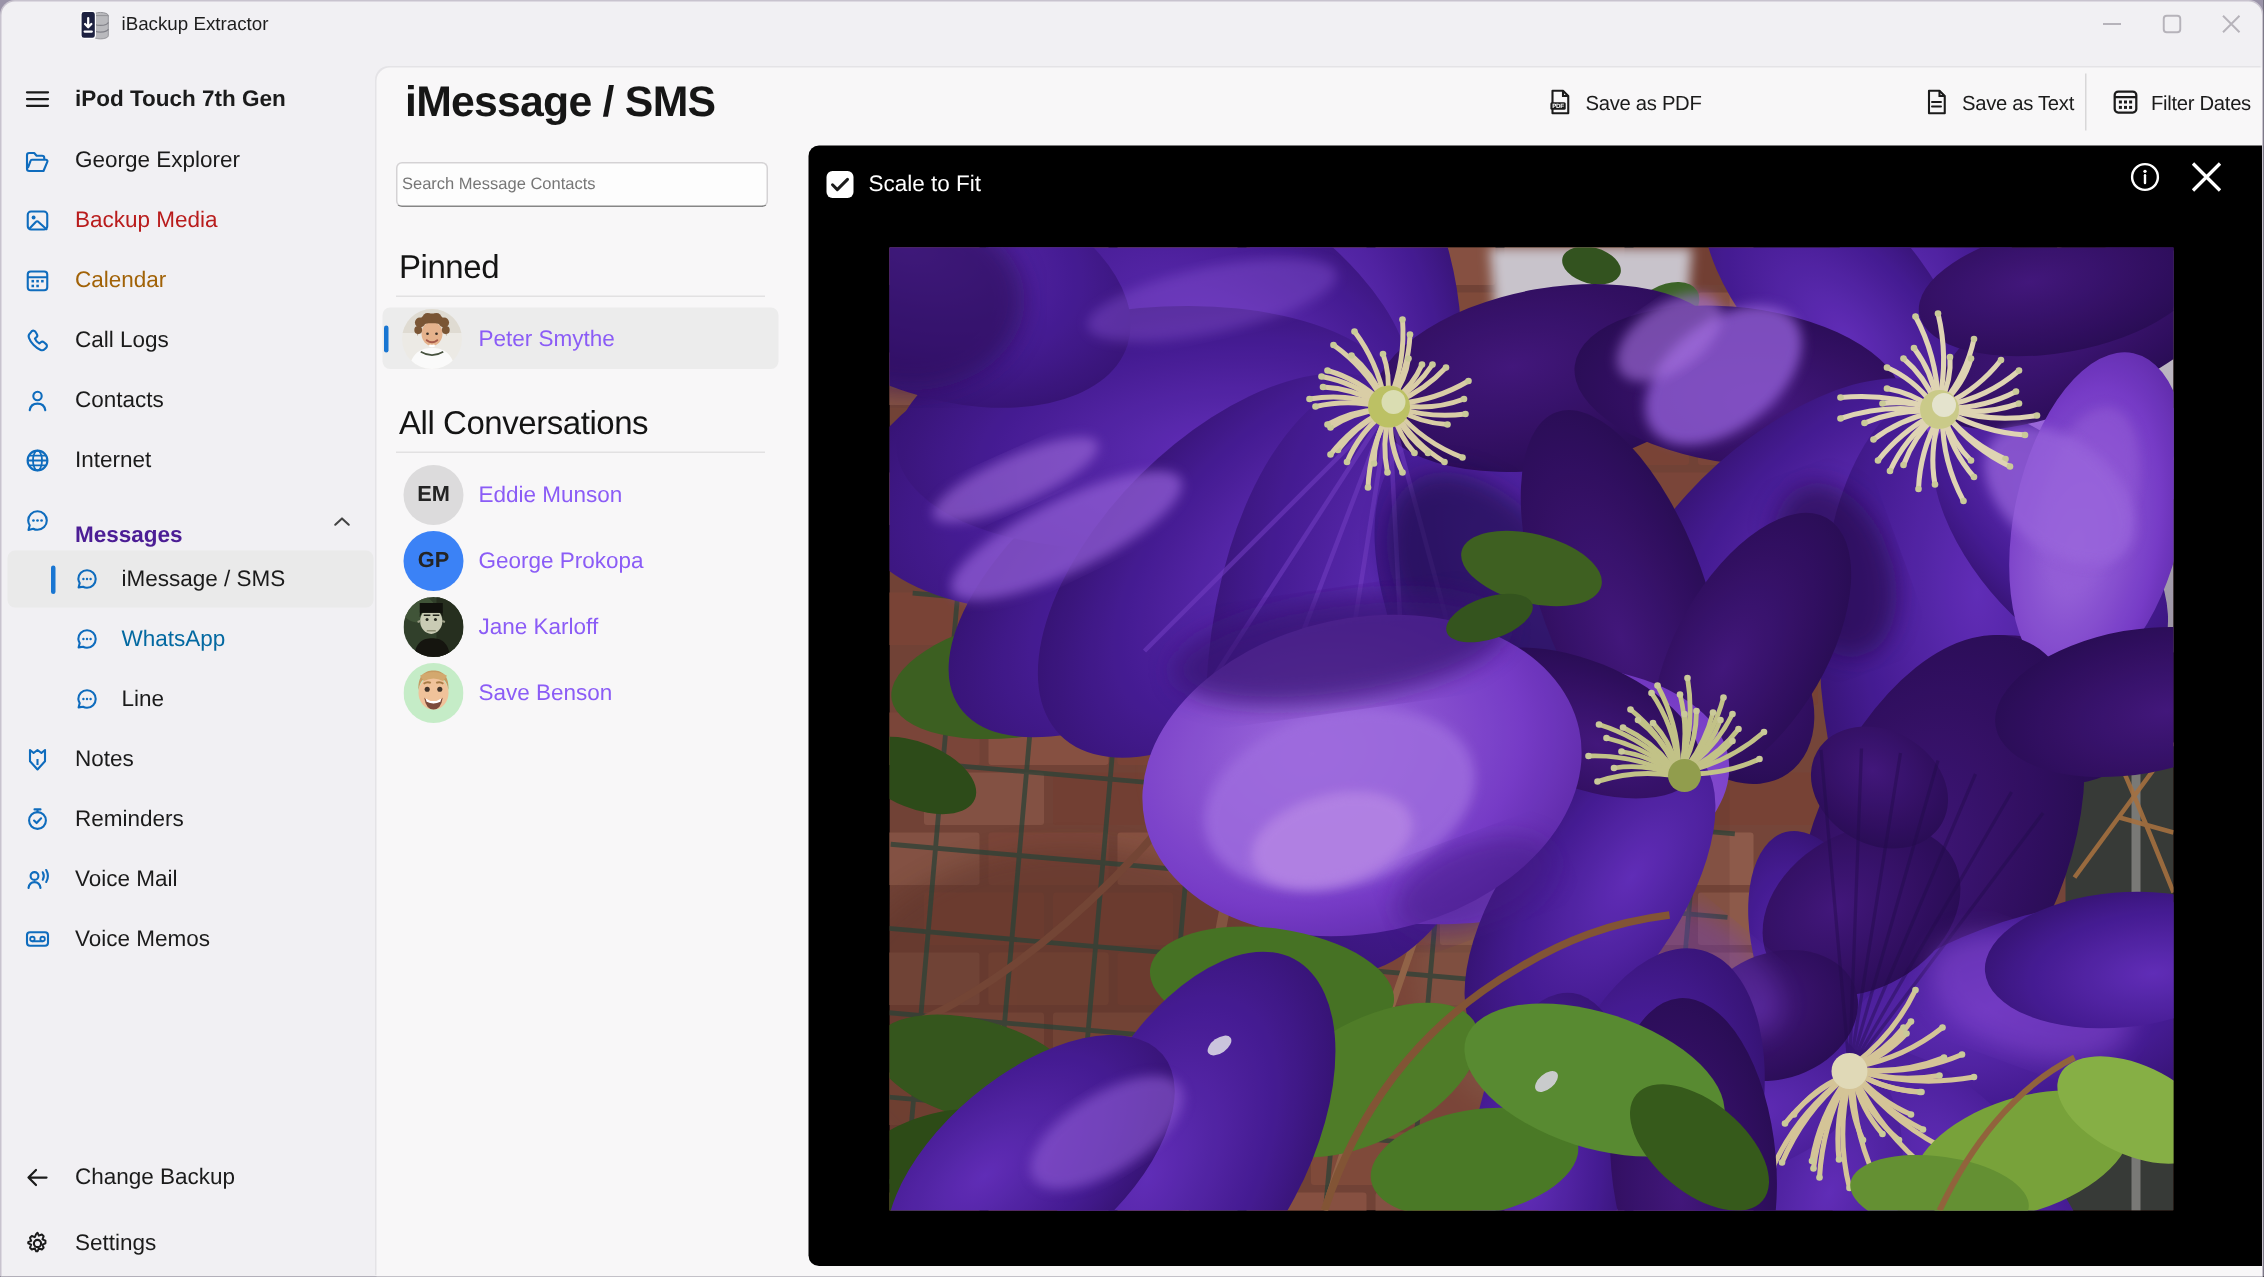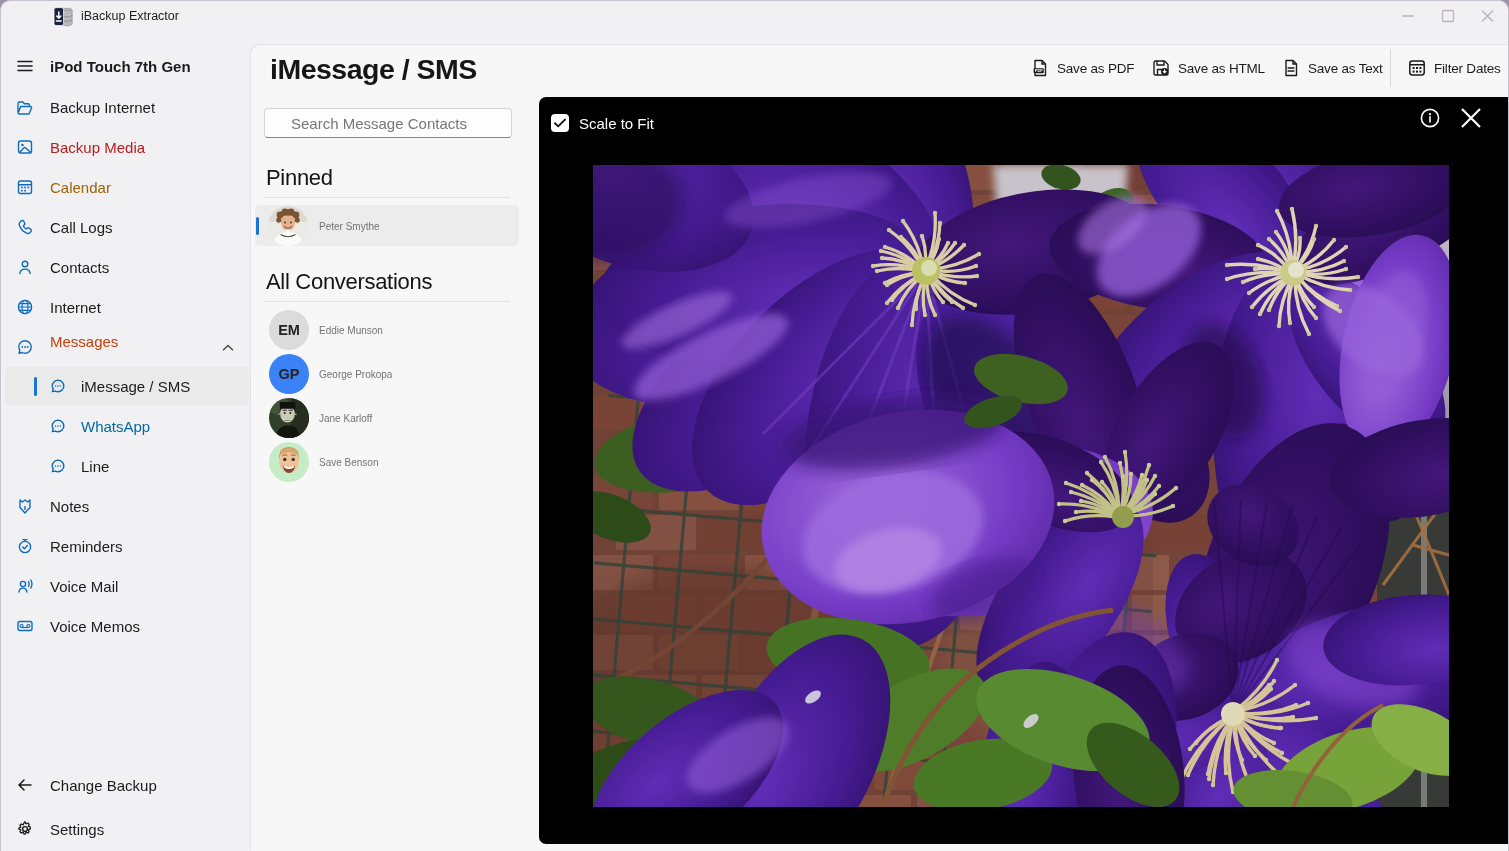--- a/index.html
+++ b/index.html
@@ -4,21 +4,21 @@
 html,body { width:1509px; height:851px; overflow:hidden; background:#9a93a8;
   font-family:"Liberation Sans", sans-serif; }
 #win { position:absolute; inset:0; background:#f1f0f3; border-radius:10px 10px 0 0;
   overflow:hidden; border:1px solid #c8c3ce; border-bottom:none; }
 .ntext { position:absolute; font-size:15px; color:#1b1b1b; transform:translateY(-50%); white-space:nowrap; }
 .nicon { position:absolute; }
 #panel { position:absolute; left:250px; top:44px; right:0; bottom:0; background:#f8f7f8;
   border-top-left-radius:9px; box-shadow:-1px -1px 0 rgba(0,0,0,0.05); }
 .hdr20 { position:absolute; font-size:22px; color:#141414; letter-spacing:-0.3px; }
 .cdiv { position:absolute; height:1px; background:#e2e1e2; }
-.cname { position:absolute; font-size:10px; color:#737373; transform:translateY(-50%); }
+.cname { position:absolute; font-size:15px; color:#8b5cf6; transform:translateY(-50%); }
 .cav { position:absolute; width:40px; height:40px; }
 .tbtn { position:absolute; top:44px; height:46px; display:flex; align-items:center; gap:7px;
   font-size:13.5px; letter-spacing:-0.2px; color:#1b1b1b; white-space:nowrap; }
 </style></head>
 <body>
 <div id="win">
 
   <div style="position:absolute;left:52px;top:5px"><svg width="21" height="21" viewBox="0 0 21 21" style="">
         <g>
           <g fill="#b9b9bd" stroke="#8e8e94" stroke-width="0.6">
@@ -39,21 +39,21 @@
     <path d="M101 9.5 l11 11 M112 9.5 l-11 11" stroke="#b6b3ba" stroke-width="1.3"></path>
   </svg>
 
   <div class="nicon" style="left:15px;top:56px"><svg width="18" height="18" viewBox="0 0 18 18" style="">
         <path d="M2 4.5 h14 M2 9 h14 M2 13.5 h14" stroke="#1b1b1b" stroke-width="1.5" stroke-linecap="round"></path>
       </svg></div>
     <div class="ntext" style="left:49px;top:65px;font-weight:700;font-size:15px">iPod Touch 7th Gen</div>
     <div class="nicon" style="left:15px;top:97px"><svg width="18" height="18" viewBox="0 0 18 18" style="">
         <path d="M2 5.5 V14.5 a1.5 1.5 0 0 0 1.5 1.5 H13 l2.6-6.2 a1 1 0 0 0-.95-1.3 H5.3 a1 1 0 0 0-.95.7 L2.6 14 M2 5.5 A1.5 1.5 0 0 1 3.5 4 H6.8 l1.6 1.8 H12 a1.5 1.5 0 0 1 1.5 1.5 v1.2" stroke="#0f6cbd" stroke-width="1.4" fill="none" stroke-linejoin="round"></path>
       </svg></div>
-    <div class="ntext" style="left:49px;top:106px;font-weight:400;color:#1b1b1b">Backup Internet</div>
+    <div class="ntext" style="left:49px;top:106px;font-weight:400;color:#1b1b1b">George Explorer</div>
     <div class="nicon" style="left:15px;top:137px"><svg width="18" height="18" viewBox="0 0 18 18" style="">
         <rect x="2.5" y="3" width="13" height="12" rx="2.2" stroke="#0f6cbd" stroke-width="1.4" fill="none"></rect>
         <circle cx="6.4" cy="7" r="1.3" fill="#0f6cbd"></circle>
         <path d="M4 14 l4-4.2 a1 1 0 0 1 1.5 0 L15 14.8" stroke="#0f6cbd" stroke-width="1.4" fill="none" stroke-linecap="round"></path>
       </svg></div>
     <div class="ntext" style="left:49px;top:146px;font-weight:400;color:#b91c1c">Backup Media</div>
     <div class="nicon" style="left:15px;top:177px"><svg width="18" height="18" viewBox="0 0 18 18" style="">
         <rect x="2.5" y="3" width="13" height="12.5" rx="2" stroke="#0f6cbd" stroke-width="1.4" fill="none"></rect>
         <path d="M2.5 6.8 H15.5" stroke="#0f6cbd" stroke-width="1.4"></path>
         <g fill="#0f6cbd">
@@ -81,21 +81,21 @@
       </svg></div>
     <div class="ntext" style="left:49px;top:306px;font-weight:400;color:#1b1b1b">Internet</div>
     <div class="nicon" style="left:15px;top:337px"><svg width="18" height="18" viewBox="0 0 18 18" style="">
         <path d="M9 2.8 a6.2 6.2 0 0 1 6.2 6.2 a6.2 6.2 0 0 1-6.2 6.2 c-1 0-2-.2-2.8-.7 L3 15.3 l.8-3.1 A6.2 6.2 0 0 1 2.8 9 A6.2 6.2 0 0 1 9 2.8 z" stroke="#0f6cbd" stroke-width="1.4" fill="none" stroke-linejoin="round"></path>
         <g fill="#0f6cbd">
           <circle cx="6.3" cy="9" r=".9"></circle>
           <circle cx="9" cy="9" r=".9"></circle>
           <circle cx="11.7" cy="9" r=".9"></circle>
         </g>
       </svg></div>
-    <div class="ntext" style="left:49px;top:340px;font-weight:400;color:#c2410c">Messages</div>
+    <div class="ntext" style="left:49px;top:356px;font-weight:700;color:#4c1d95">Messages</div>
     <div class="nicon" style="left:220px;top:340px"><svg width="14" height="14" viewBox="0 0 14 14" style="">
         <path d="M2.5 8.8 L7 4.6 l4.5 4.2" stroke="#444" stroke-width="1.4" fill="none" stroke-linecap="round" stroke-linejoin="round"></path>
       </svg></div>
     <div style="position:absolute;left:4px;top:366px;width:244px;height:38px;background:#eaeaea;border-radius:5px"></div>
     <div style="position:absolute;left:33px;top:376px;width:3px;height:19px;background:#1976d2;border-radius:2px"></div>
     <div class="nicon" style="left:48px;top:376px"><svg width="18" height="18" viewBox="0 0 18 18" style="">
         <path d="M9 3.2 a5.8 5.8 0 0 1 5.8 5.8 a5.8 5.8 0 0 1-5.8 5.8 c-.95 0-1.85-.2-2.65-.65 L3.4 14.6 l.75-2.9 A5.8 5.8 0 0 1 3.2 9 A5.8 5.8 0 0 1 9 3.2 z" stroke="#0f6cbd" stroke-width="1.4" fill="none" stroke-linejoin="round"></path>
         <g fill="#0f6cbd">
           <circle cx="6.6" cy="9" r=".8"></circle>
           <circle cx="9" cy="9" r=".8"></circle>
@@ -160,29 +160,20 @@
   <div style="position:absolute;left:269px;top:68px;transform:translateY(-50%);font-size:28.5px;font-weight:700;color:#161616;letter-spacing:-0.5px">iMessage / SMS</div>
 
   <div class="tbtn" style="left:1029px">
       <svg width="20" height="20" viewBox="0 0 20 20" style="">
         <path d="M5 2.5 h7 l3.5 3.5 v11.5 h-10.5 z" stroke="#1b1b1b" stroke-width="1.4" fill="none" stroke-linejoin="round"></path>
         <path d="M12 2.5 v3.5 h3.5" stroke="#1b1b1b" stroke-width="1.4" fill="none"></path>
         <rect x="3.6" y="10.2" width="10.2" height="5" rx="1" fill="#1b1b1b"></rect>
         <text x="8.7" y="14.2" font-size="4.2" font-family="Liberation Sans" fill="#fff" text-anchor="middle" font-weight="bold">PDF</text>
       </svg>
       <span>Save as PDF</span>
-    </div>
-  <div class="tbtn" style="left:1150px">
-      <svg width="20" height="20" viewBox="0 0 20 20" style="">
-        <path d="M3 4.5 a1.5 1.5 0 0 1 1.5-1.5 h9 L17 6.5 v9 a1.5 1.5 0 0 1-1.5 1.5 h-11 A1.5 1.5 0 0 1 3 15.5 z" stroke="#1b1b1b" stroke-width="1.4" fill="none" stroke-linejoin="round"></path>
-        <path d="M6 3 v4 h7 v-4 M6.5 17 v-5.5 h5" stroke="#1b1b1b" stroke-width="1.4" fill="none"></path>
-        <circle cx="13.6" cy="13.6" r="3.6" fill="#1b1b1b"></circle>
-        <path d="M13.6 11.8 v3 m-1.4-1.4 l1.4 1.5 1.4-1.5" stroke="#fff" stroke-width="1.1" fill="none" stroke-linecap="round" stroke-linejoin="round"></path>
-      </svg>
-      <span>Save as HTML</span>
     </div>
   <div class="tbtn" style="left:1280px">
       <svg width="20" height="20" viewBox="0 0 20 20" style="">
         <path d="M5 2.5 h7 l3.5 3.5 v11.5 h-10.5 z" stroke="#1b1b1b" stroke-width="1.4" fill="none" stroke-linejoin="round"></path>
         <path d="M12 2.5 v3.5 h3.5" stroke="#1b1b1b" stroke-width="1.4" fill="none"></path>
         <path d="M7 10 h6 M7 13 h6" stroke="#1b1b1b" stroke-width="1.3" stroke-linecap="round"></path>
       </svg>
       <span>Save as Text</span>
     </div>
   <div style="position:absolute;left:1389px;top:48px;width:1px;height:38px;background:#d8d7d8"></div>
@@ -195,21 +186,21 @@
           <rect x="9" y="9" width="2" height="2"></rect>
           <rect x="12.4" y="9" width="2" height="2"></rect>
           <rect x="5.6" y="12.6" width="2" height="2"></rect>
           <rect x="9" y="12.6" width="2" height="2"></rect>
           <rect x="12.4" y="12.6" width="2" height="2"></rect>
         </g>
       </svg>
       <span>Filter Dates</span>
     </div>
 
-  <div style="position:absolute;left:263px;top:107px;width:248px;height:30px;background:#fdfdfd;border:1px solid #d4d2d4;border-bottom-color:#868686;border-radius:4px;display:flex;align-items:center;padding-left:26px;font-size:15px;color:#767676">Search Message Contacts</div>
+  <div style="position:absolute;left:263px;top:107px;width:248px;height:30px;background:#fdfdfd;border:1px solid #d4d2d4;border-bottom-color:#868686;border-radius:4px;display:flex;align-items:center;padding-left:3px;font-size:11px;color:#767676">Search Message Contacts</div>
 
   <div class="hdr20" style="left:265px;top:164px">Pinned</div>
   <div class="cdiv" style="left:263px;top:196px;width:246px"></div>
 
   <div style="position:absolute;left:254px;top:204px;width:264px;height:41px;background:#ececec;border-radius:5px"></div>
   <div style="position:absolute;left:255px;top:216px;width:3px;height:18px;background:#1976d2;border-radius:2px"></div>
   <div class="cav" style="left:267px;top:205px"><svg width="40" height="40" viewBox="0 0 40 40">
         <defs>
           <clipPath id="cpp">
             <circle cx="20" cy="20" r="20"></circle>

